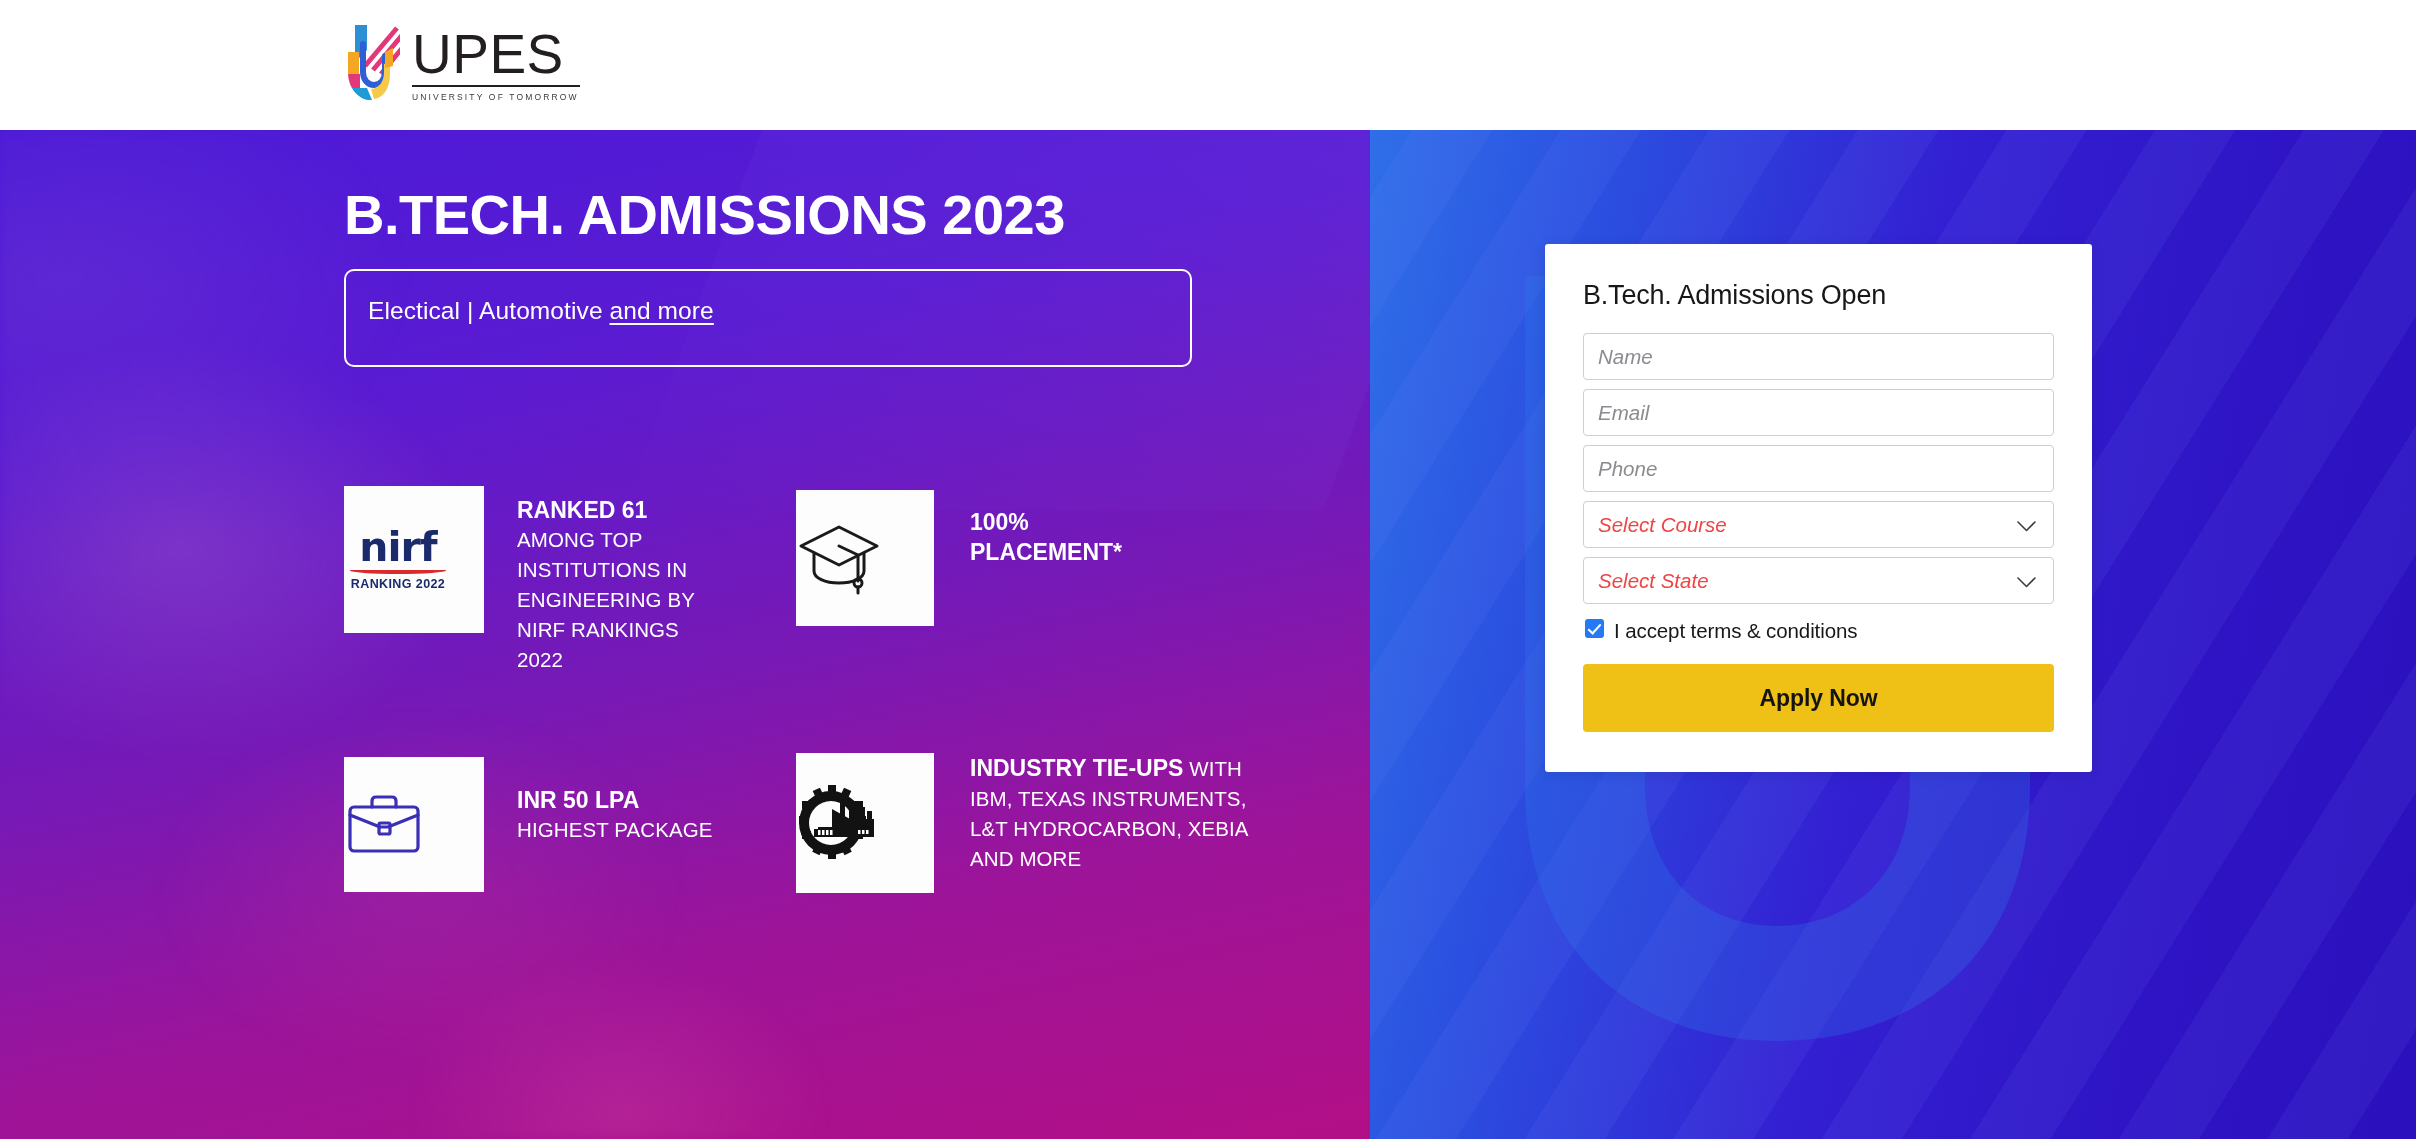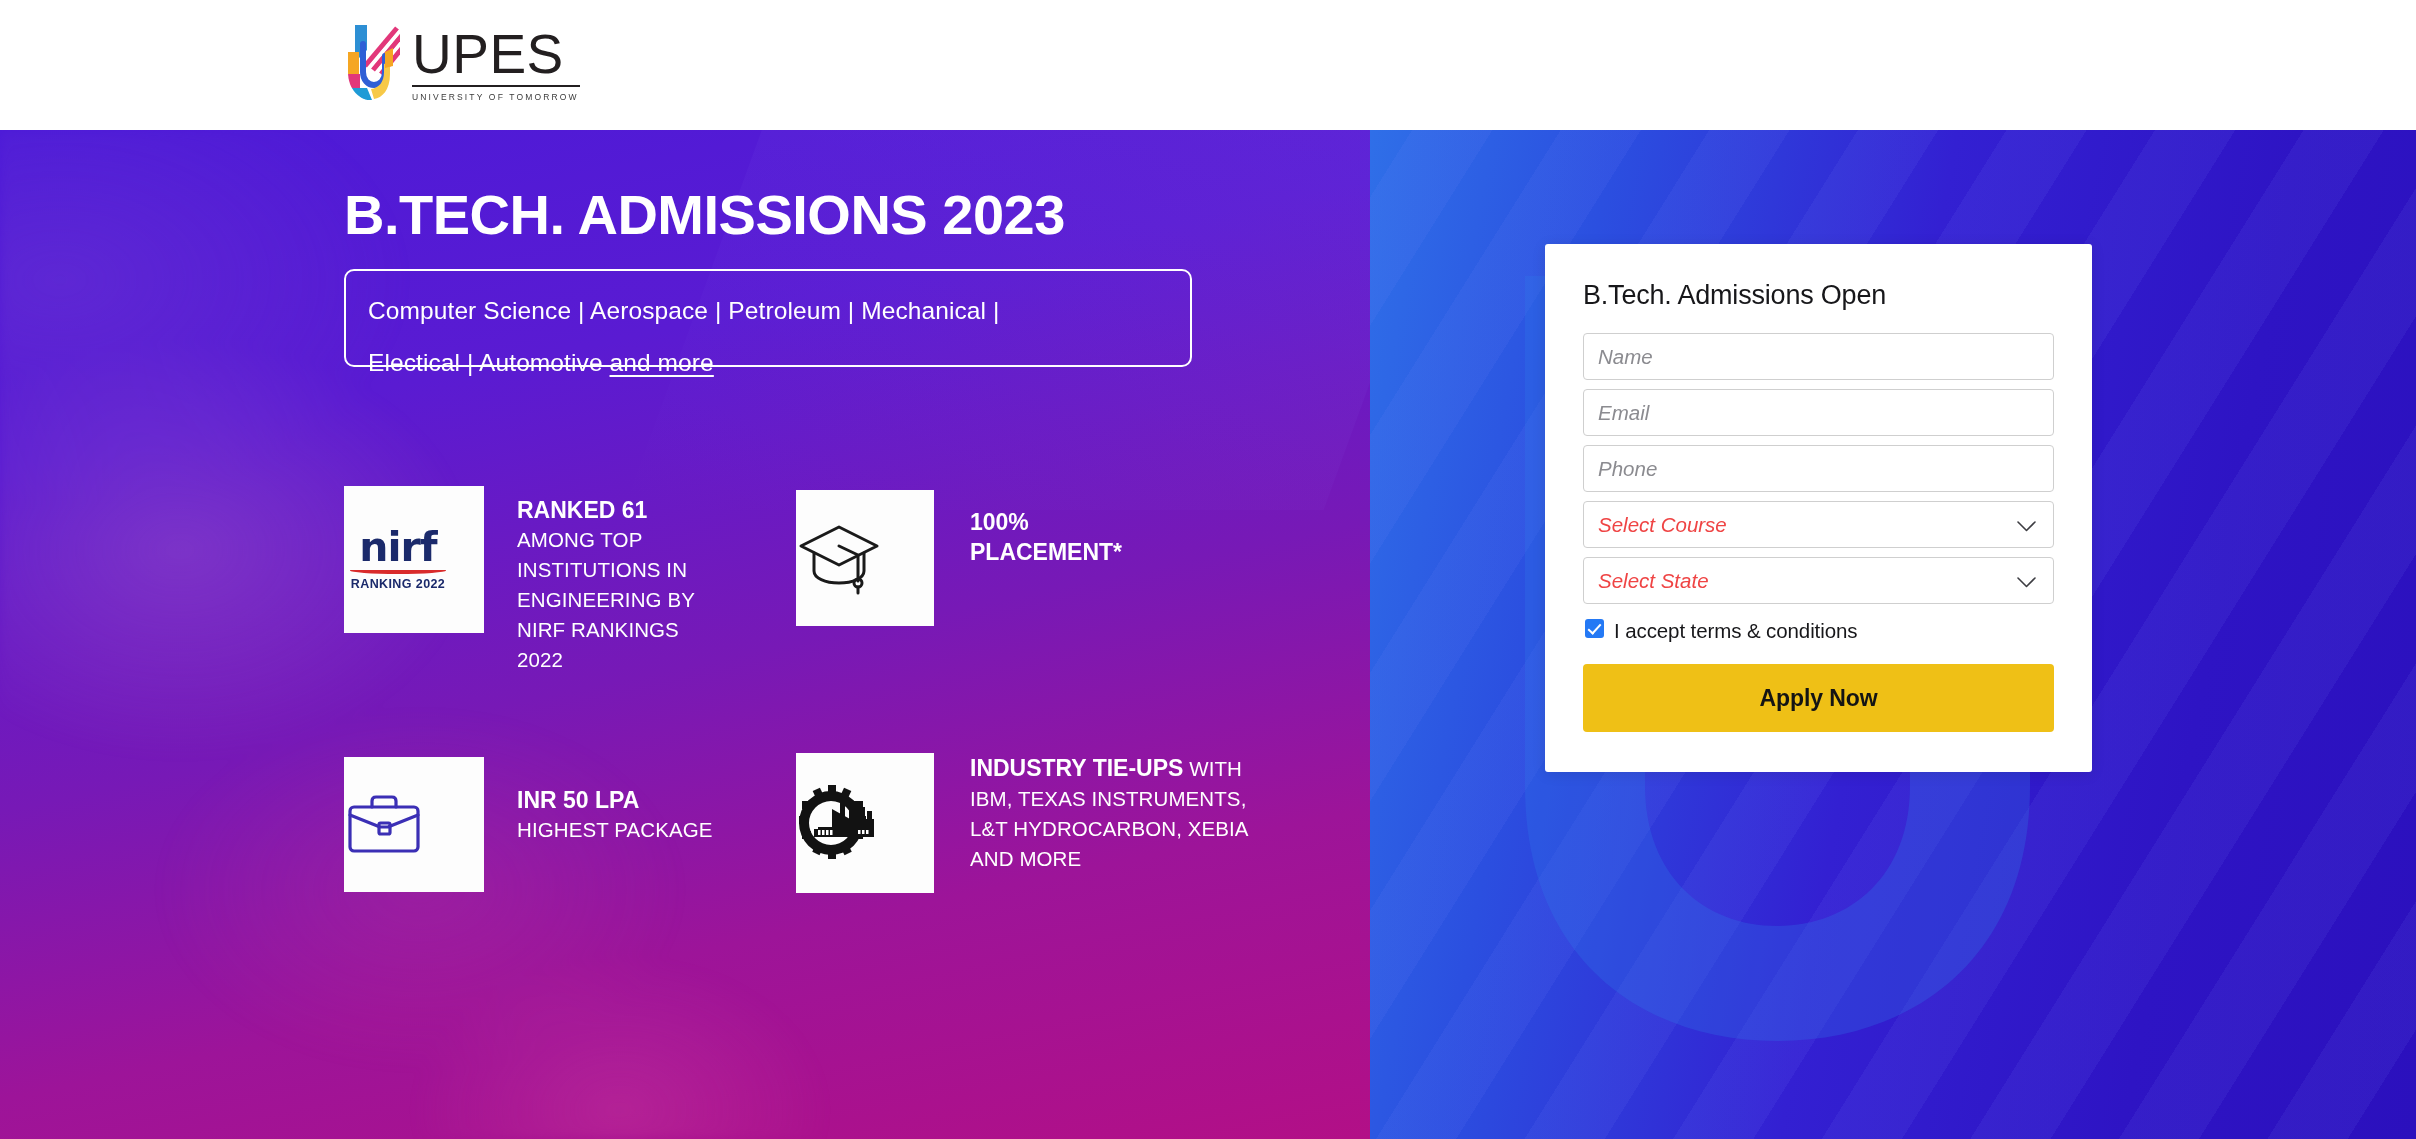--- a/index.html
+++ b/index.html
@@ -265,21 +265,20 @@
       <path d="M120 40 L215 40 L120 150 Z" fill="#2f7ae8" opacity="0.22"></path>
     </svg>
   </div>
 </div>
 
 <div class="content">
 
   <div class="headline">B.TECH. ADMISSIONS 2023</div>
 
   <div class="course-box">
-    <div class="course-line">Computer Science | Aerospace | Petroleum | Mechanical |</div>
     <div class="course-line"><span>Electical | Automotive </span><span class="course-more">and more</span></div>
   </div>
 
   <div class="stat" id="stat-rank">
     <div class="tile">
       <div class="nirf">
         <div class="nirf-word">nirf</div>
         <div class="nirf-arc"></div>
         <div class="nirf-year">RANKING 2022</div>
       </div>

